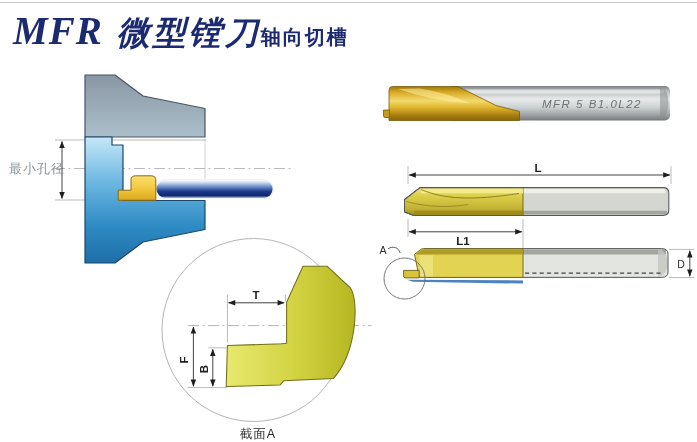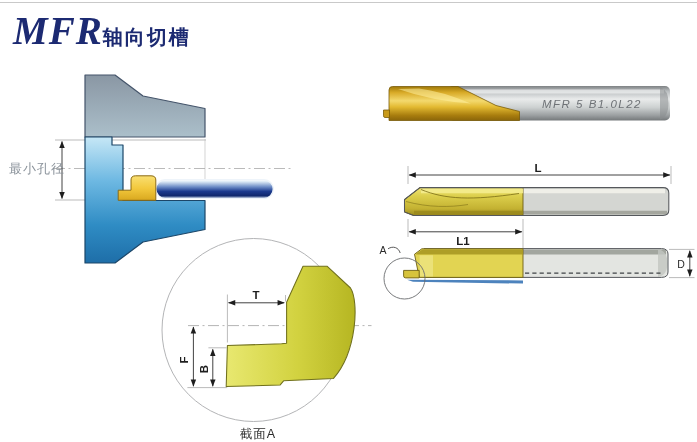--- a/index.html
+++ b/index.html
@@ -18,20 +18,21 @@
   .dimlabel{font-size:11.5px;font-weight:bold;fill:#1e1e1e;}
 </style>
 </head>
 <body>
 
 <div class="canvas">
   <div class="top-rule"></div>
 
   <div class="header">
     <span class="model">MFR</span>
+    <span class="product">微型镗刀</span>
     <span class="subtitle">轴向切槽</span>
   </div>
 
   <svg width="697" height="442" viewBox="0 0 697 442">
     <defs>
       <marker id="arw" viewBox="0 0 10 10" refX="9.2" refY="5" markerWidth="10" markerHeight="8" orient="auto-start-reverse" markerUnits="strokeWidth">
         <path d="M0,1.2 L10,5 L0,8.8 Z" fill="#1e1e1e"></path>
       </marker>
       <linearGradient id="gTop" x1="0" y1="0" x2="0" y2="1">
         <stop offset="0" stop-color="#8a97a4"></stop>

